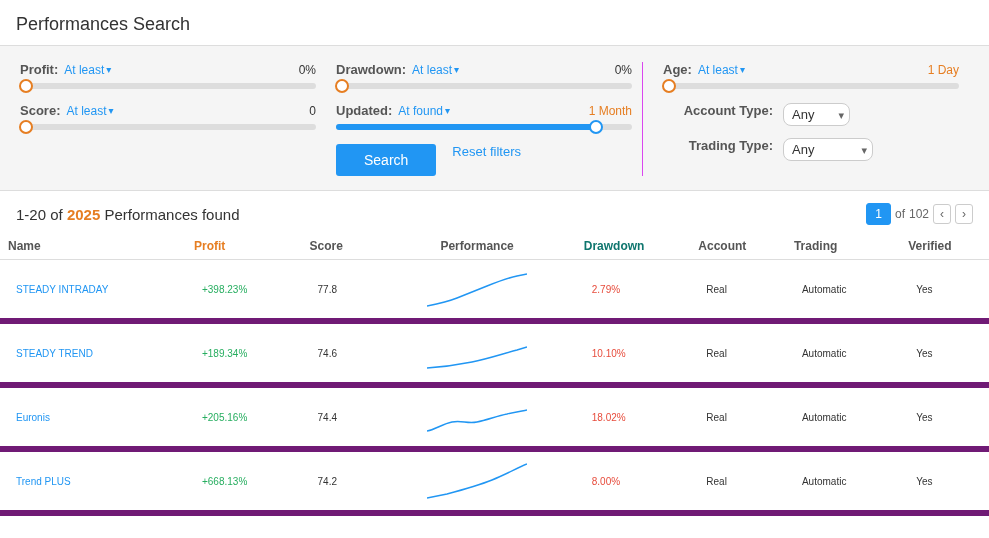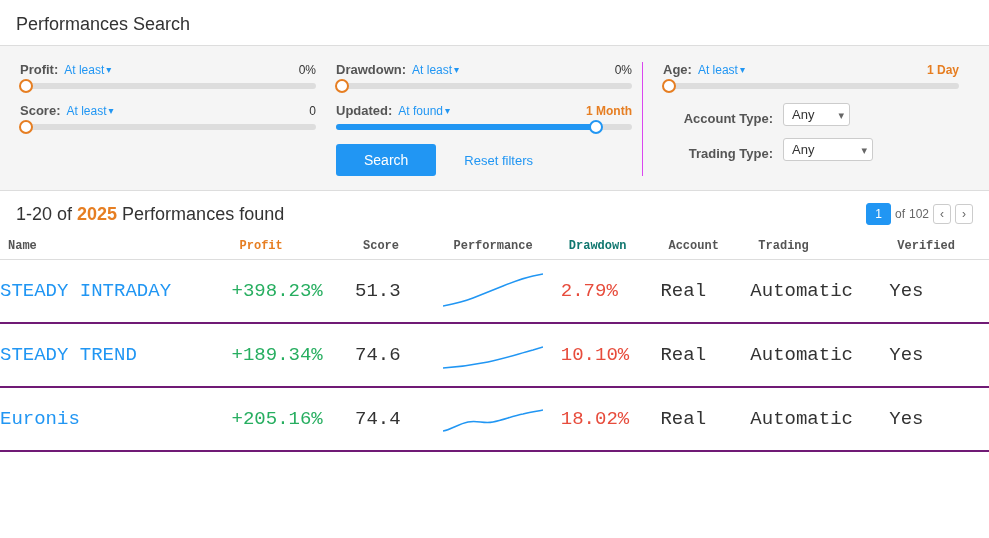--- a/index.html
+++ b/index.html
@@ -13,57 +13,57 @@
     .filter-col { flex: 1; padding: 0 10px; }
     .filter-col:first-child { padding-left: 0; }
     .filter-col:last-child { border-left: 1px solid #d946ef; padding-left: 20px; }
 
     .filter-row { margin-bottom: 14px; }
     .filter-label-row { display: flex; align-items: center; margin-bottom: 6px; }
     .filter-label { font-weight: bold; color: #555; margin-right: 6px; font-size: 13px; }
     .filter-dropdown { color: #2196F3; font-size: 12px; cursor: pointer; display: flex; align-items: center; }
     .filter-dropdown::after { content: '▾'; margin-left: 2px; font-size: 10px; }
     .filter-value { margin-left: auto; color: #333; font-size: 12px; }
-    .filter-value.orange { color: #E67E22; font-weight: bold; }
+    .filter-value.orange { color: #E67E22; }
 
     .slider-track { position: relative; height: 6px; background: #ddd; border-radius: 3px; margin: 4px 0; }
     .slider-fill { position: absolute; left: 0; top: 0; height: 100%; background: #E67E22; border-radius: 3px; }
     .slider-fill-blue { position: absolute; left: 0; top: 0; height: 100%; background: #2196F3; border-radius: 3px; }
     .slider-thumb { position: absolute; top: 50%; transform: translate(-50%, -50%); width: 14px; height: 14px; background: #fff; border: 2px solid #E67E22; border-radius: 50%; cursor: pointer; }
     .slider-thumb-blue { position: absolute; top: 50%; transform: translate(-50%, -50%); width: 14px; height: 14px; background: #fff; border: 2px solid #2196F3; border-radius: 50%; cursor: pointer; }
 
-    .right-col-row { display: flex; align-items: flex-end; margin-bottom: 12px; }
+    .right-col-row { display: flex; align-items: flex-start; margin-bottom: 12px; }
     .right-label { font-weight: bold; color: #555; width: 110px; text-align: right; margin-right: 10px; font-size: 13px; }
-    .right-select { border: 1px solid #ccc; border-radius: 3px; padding: 3px 22px 3px 8px; font-size: 13px; color: #333; background: #fff; appearance: none; -webkit-appearance: none; cursor: pointer; position: relative; }
+    .right-select { border: 1px solid #ccc; border-radius: 8px; padding: 3px 22px 3px 8px; font-size: 13px; color: #333; background: #fff; appearance: none; -webkit-appearance: none; cursor: pointer; position: relative; }
     .select-wrapper { position: relative; display: inline-block; }
     .select-wrapper::after { content: '▾'; position: absolute; right: 6px; top: 50%; transform: translateY(-50%); pointer-events: none; font-size: 11px; color: #666; }
 
     .checkbox-row { display: flex; align-items: center; margin: 6px 0 12px; }
     .checkbox-row input { margin-right: 6px; }
     .checkbox-label { font-size: 13px; color: #555; }
 
-    .action-row { display: flex; align-items: center; gap: 28px; }
+    .action-row { display: flex; align-items: flex-start; gap: 16px; }
     .search-btn { background: #2196F3; color: #fff; border: none; border-radius: 3px; padding: 8px 28px; font-size: 14px; cursor: pointer; }
     .reset-link { color: #2196F3; text-decoration: none; font-size: 13px; cursor: pointer; }
 
     .results-header { display: flex; align-items: center; justify-content: space-between; padding: 12px 16px 8px; }
-    .results-count { font-size: 18px; color: #333; }
+    .results-count { font-size: 15px; color: #333; }
     .results-count span { color: #E67E22; font-weight: bold; }
     .pagination { display: flex; align-items: center; gap: 4px; font-size: 13px; }
     .page-btn { border: 1px solid #ccc; background: #fff; border-radius: 3px; padding: 3px 8px; cursor: pointer; color: #333; font-size: 12px; }
     .page-btn.active { background: #2196F3; color: #fff; border-color: #2196F3; }
     .page-nav { border: 1px solid #ccc; background: #fff; border-radius: 3px; padding: 2px 6px; cursor: pointer; color: #666; font-size: 12px; }
     .page-of { font-size: 12px; color: #666; }
 
-    table { width: 100%; border-collapse: collapse; font-family: Liberation Mono, monospace; }
+    table { width: 100%; border-collapse: collapse; }
     thead tr { border-bottom: 1px solid #ddd; }
     th { padding: 6px 8px; text-align: left; font-size: 12px; font-weight: bold; color: #555; }
     th.profit-col { color: #E67E22; }
     th.drawdown-col { color: #0f766e; }
-    td { padding: 8px 0; font-size: 19px; border-bottom: 2px solid #701a75; }
+    td { padding: 8px 16px; font-size: 10px; border-bottom: 6px solid #701a75; }
     .name-link { color: #2196F3; text-decoration: none; }
     .profit-val { color: #27ae60; }
     .drawdown-val { color: #e74c3c; }
     .perf-cell { text-align: center; }
   </style>
 </head>
 <body>
 
 <h1 class="page-title">Performances Search</h1>
 
@@ -192,21 +192,21 @@
       <th class="drawdown-col">Drawdown</th>
       <th>Account</th>
       <th>Trading</th>
       <th>Verified</th>
     </tr>
   </thead>
   <tbody id="table-body">
   <tr>
         <td><a class="name-link" href="#">STEADY INTRADAY</a></td>
         <td class="profit-val">+398.23%</td>
-        <td>51.3</td>
+        <td>77.8</td>
         <td class="perf-cell"><svg width="100" height="40" viewBox="0 0 100 40">
             <path fill="none" stroke="#2196F3" stroke-width="1.5" d="M0,38 C10,36 20,34 30,30 C40,26 50,22 60,18 C70,14 80,10 90,8 L100,6"></path>
           </svg></td>
         <td class="drawdown-val">2.79%</td>
         <td>Real</td>
         <td>Automatic</td>
         <td>Yes</td>
       </tr>
       <tr>
         <td><a class="name-link" href="#">STEADY TREND</a></td>
@@ -225,14 +225,26 @@
         <td class="profit-val">+205.16%</td>
         <td>74.4</td>
         <td class="perf-cell"><svg width="100" height="40" viewBox="0 0 100 40">
             <path fill="none" stroke="#2196F3" stroke-width="1.5" d="M0,35 C10,33 15,28 25,26 C35,24 40,28 50,26 C60,24 70,20 80,18 C88,16 95,15 100,14"></path>
           </svg></td>
         <td class="drawdown-val">18.02%</td>
         <td>Real</td>
         <td>Automatic</td>
         <td>Yes</td>
       </tr>
+      <tr>
+        <td><a class="name-link" href="#">Trend PLUS</a></td>
+        <td class="profit-val">+668.13%</td>
+        <td>74.2</td>
+        <td class="perf-cell"><svg width="100" height="40" viewBox="0 0 100 40">
+            <path fill="none" stroke="#2196F3" stroke-width="1.5" d="M0,38 C5,37 10,36 20,34 C35,30 50,26 65,20 C80,14 90,8 100,4"></path>
+          </svg></td>
+        <td class="drawdown-val">8.00%</td>
+        <td>Real</td>
+        <td>Automatic</td>
+        <td>Yes</td>
+      </tr>
     </tbody>
 </table>
 
 </body></html>

